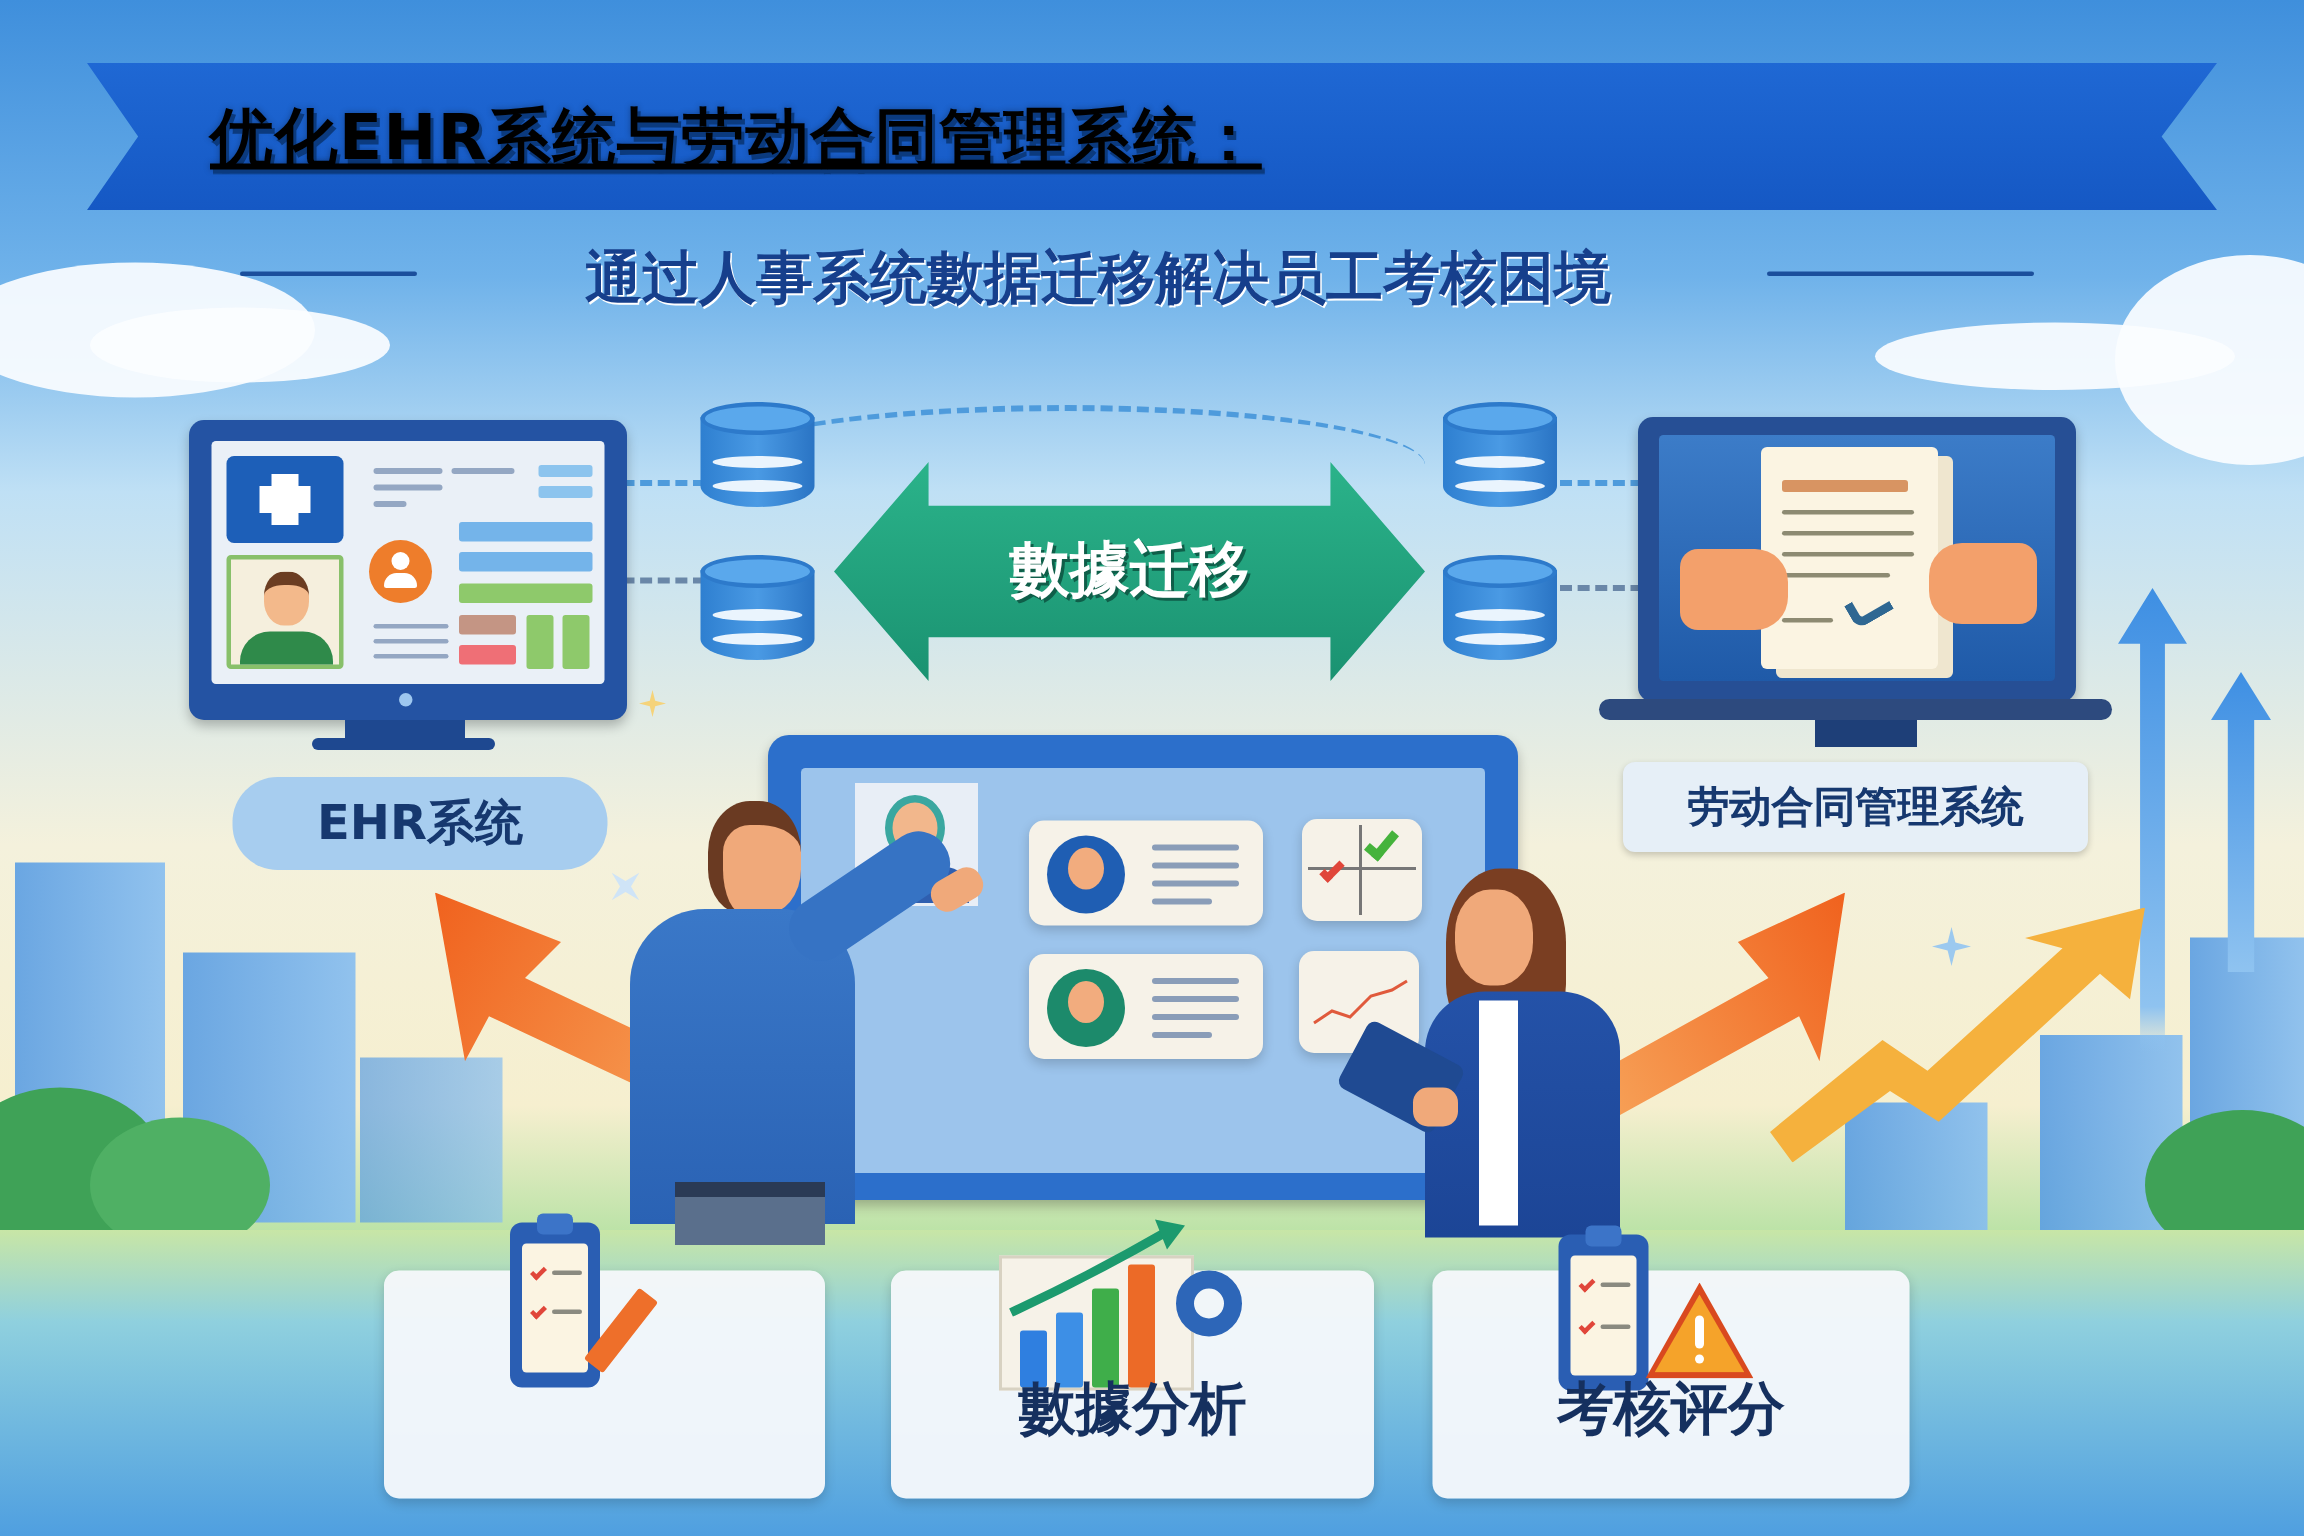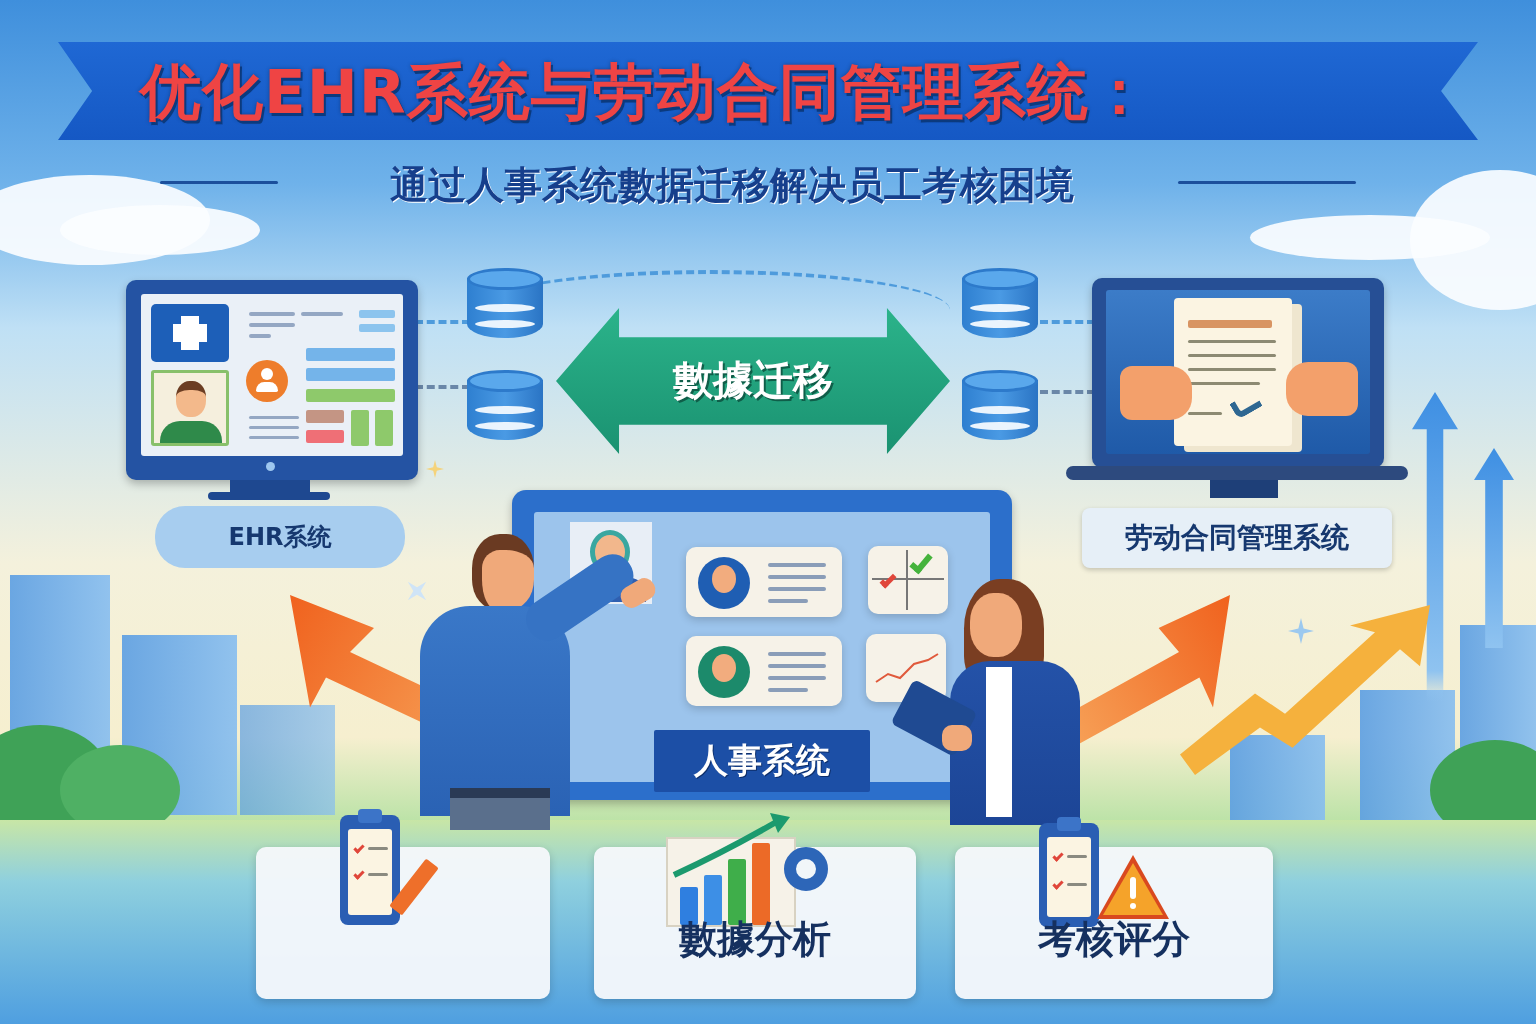--- a/index.html
+++ b/index.html
@@ -16,23 +16,24 @@
 
   
   .ribbon {
     position: absolute; left: 58px; top: 42px; width: 1420px; height: 98px;
     background: linear-gradient(180deg, #1f68d4, #1558c4);
     clip-path: polygon(0 0, 100% 0, 97.4% 50%, 100% 100%, 0 100%, 2.4% 50%);
     box-shadow: 0 4px 10px rgba(0,0,0,.25);
   }
   .title {
     position: absolute; left: 140px; top: 56px; width: 1100px; height: 72px;
-    color: #ef4444; font-family: "DejaVu Sans", sans-serif; font-weight: bold;
-    font-size: 61px; letter-spacing: 1px; line-height: 72px;
+    color: #000000; font-family: "DejaVu Sans", sans-serif; font-weight: bold;
+    font-size: 42px; letter-spacing: 1px; line-height: 72px;
     text-shadow: 2px 3px 0 #0b3a7e, 0 0 4px rgba(0,0,0,.3);
+    text-decoration: underline;
   }
   .subtitle-line { position: absolute; height: 3px; background: #1b4f9c; border-radius: 2px; }
   .subtitle {
     position: absolute; left: 292px; top: 160px; width: 880px; height: 50px;
     color: #163f8c; font-weight: bold; font-size: 38px; line-height: 50px; text-align: center;
     text-shadow: 1px 1px 0 #fff;
   }
 
   
   .monitor {
@@ -183,21 +184,21 @@
     <div class="bar" style="left:210px;top:116px;width:18px;height:36px;background:#8ec96b;"></div>
     <div class="bar" style="left:234px;top:116px;width:18px;height:36px;background:#8ec96b;"></div>
     <div class="bar" style="left:108px;top:122px;width:50px;height:3px;background:#94a7c3;"></div>
     <div class="bar" style="left:108px;top:132px;width:50px;height:3px;background:#94a7c3;"></div>
     <div class="bar" style="left:108px;top:142px;width:50px;height:3px;background:#94a7c3;"></div>
   </div>
   <div class="abs" style="left:140px;top:182px;width:9px;height:9px;background:#9ec7ef;border-radius:50%;"></div>
 </div>
 <div class="stand" style="left:230px;top:480px;width:80px;height:14px;"></div>
 <div class="stand" style="left:208px;top:492px;width:122px;height:8px;border-radius:4px;"></div>
-<div class="pill-label" style="left:155px;top:506px;width:250px;height:62px;background:#a7cdef;border-radius:30px;font-size:24px;">EHR系统</div>
+<div class="pill-label" style="left:155px;top:518px;width:250px;height:62px;background:#a7cdef;border-radius:30px;font-size:32px;">EHR系统</div>
 
 <div class="monitor" style="left:1092px;top:278px;width:292px;height:190px;background:#264f95;">
   <div class="screen" style="left:14px;top:12px;width:264px;height:164px;background:linear-gradient(180deg,#3c7cc8,#1f5aa8);">
     <div class="abs" style="left:68px;top:8px;width:118px;height:148px;background:#fbf4e2;border-radius:4px;box-shadow:10px 6px 0 #efe6cf;">
       <div class="bar" style="left:14px;top:22px;width:84px;height:8px;background:#d89462;"></div>
       <div class="bar" style="left:14px;top:42px;width:88px;height:3px;background:#8d8a72;"></div>
       <div class="bar" style="left:14px;top:56px;width:88px;height:3px;background:#8d8a72;"></div>
       <div class="bar" style="left:14px;top:70px;width:88px;height:3px;background:#8d8a72;"></div>
       <div class="bar" style="left:14px;top:84px;width:72px;height:3px;background:#8d8a72;"></div>
       <div class="bar" style="left:14px;top:114px;width:34px;height:3px;background:#8d8a72;"></div>
@@ -240,21 +241,20 @@
       <div class="abs" style="left:4px;top:32px;width:72px;height:2px;background:#777;"></div>
       <div class="abs" style="left:12px;top:30px;width:16px;height:8px;border-left:5px solid #e0463a;border-bottom:5px solid #e0463a;transform:rotate(-45deg);"></div>
       <div class="abs" style="left:42px;top:10px;width:22px;height:12px;border-left:6px solid #45b33c;border-bottom:6px solid #45b33c;transform:rotate(-50deg);"></div>
     </div>
     <div class="card" style="left:332px;top:122px;width:80px;height:68px;background:#f6f2e8;">
       <svg width="80" height="68">
           <polyline points="10,48 22,40 34,44 48,30 62,26 72,20" fill="none" stroke="#e05a3c" stroke-width="2"></polyline>
         </svg>
     </div>
   </div>
-  <div class="pill-label" style="left:142px;top:240px;width:216px;height:62px;background:#1c4fa6;color:#fff;font-size:34px;border-radius:2px;text-shadow:1px 1px 0 #0d2e6a;">人事系统</div>
 </div>
 
 <div class="person-part" style="left:400px;top:530px;width:250px;height:300px;">
   <div class="abs" style="left:72px;top:4px;width:62px;height:76px;background:#f0a97a;border-radius:45% 45% 40% 40%;border-top:16px solid #6a3a22;border-left:10px solid #6a3a22;"></div>
   <div class="abs" style="left:20px;top:76px;width:150px;height:210px;background:linear-gradient(180deg,#3a78c8,#2a62b4);border-radius:50px 50px 0 0;"></div>
   <div class="abs" style="left:130px;top:80px;width:120px;height:42px;background:#3673c4;border-radius:20px;transform:rotate(-34deg);transform-origin:left center;"></div>
   <div class="abs" style="left:220px;top:52px;width:36px;height:22px;background:#f0a97a;border-radius:10px;transform:rotate(-30deg);"></div>
   <div class="abs" style="left:50px;top:258px;width:100px;height:10px;background:#2a3a55;"></div>
   <div class="abs" style="left:50px;top:268px;width:100px;height:32px;background:#5a6f8c;"></div>
 </div>

